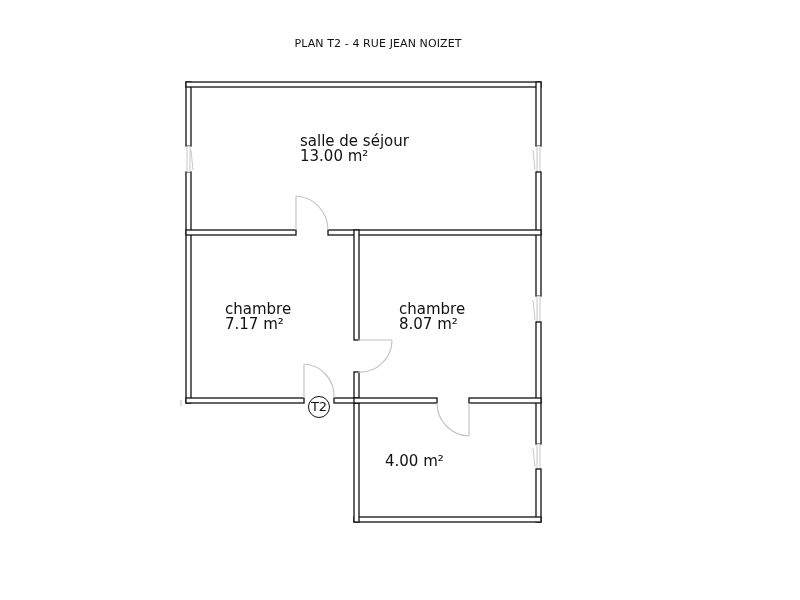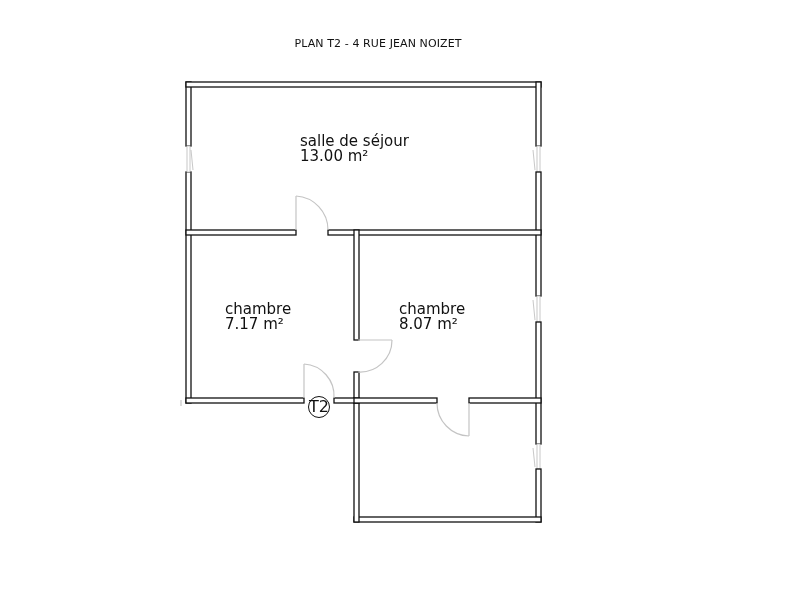--- a/index.html
+++ b/index.html
@@ -6,21 +6,21 @@
     body { width: 800px; height: 600px; position: relative; overflow: hidden;
            font-family: "DejaVu Sans", "Liberation Sans", sans-serif; color: #111; }
     .title { position: absolute; left: 0; top: 37px; width: 756px; text-align: center;
              font-size: 11px; letter-spacing: 0.1px; }
     svg.plan { position: absolute; left: 0; top: 0; }
     .wall { fill: #ffffff; stroke: #111; stroke-width: 1.3; }
     .window { fill: #ffffff; stroke: #c8c8c8; stroke-width: 1; }
     .door-arc { fill: none; stroke: #c4c4c4; stroke-width: 1.2; }
     .label { position: absolute; font-size: 15px; line-height: 15px; white-space: nowrap; }
     .marker { position: absolute; width: 20px; height: 20px; border: 1px solid #111; border-radius: 50%;
-              background: #fff; font-size: 16px; line-height: 20px; text-align: center; }
+              background: #fff; font-size: 13px; line-height: 20px; text-align: center; }
   </style>
 </head>
 <body>
 
 <div class="title">PLAN T2 - 4 RUE JEAN NOIZET</div>
 
 <svg class="plan" width="800" height="600" viewBox="0 0 800 600">
 
   <rect class="wall" x="186" y="82" width="5" height="64"></rect>
   <rect class="wall" x="186" y="172" width="5" height="231"></rect>
@@ -84,13 +84,14 @@
 </div>
 <div class="label" style="left:225px; top:302px; width:100px;">
   <div>chambre</div>
   <div>7.17 m²</div>
 </div>
 <div class="label" style="left:399px; top:302px; width:100px;">
   <div>chambre</div>
   <div>8.07 m²</div>
 </div>
 <div class="label" style="left:385px; top:454px; width:130px;">
+  <div>4.00 m²</div>
 </div>
 
 </body></html>

